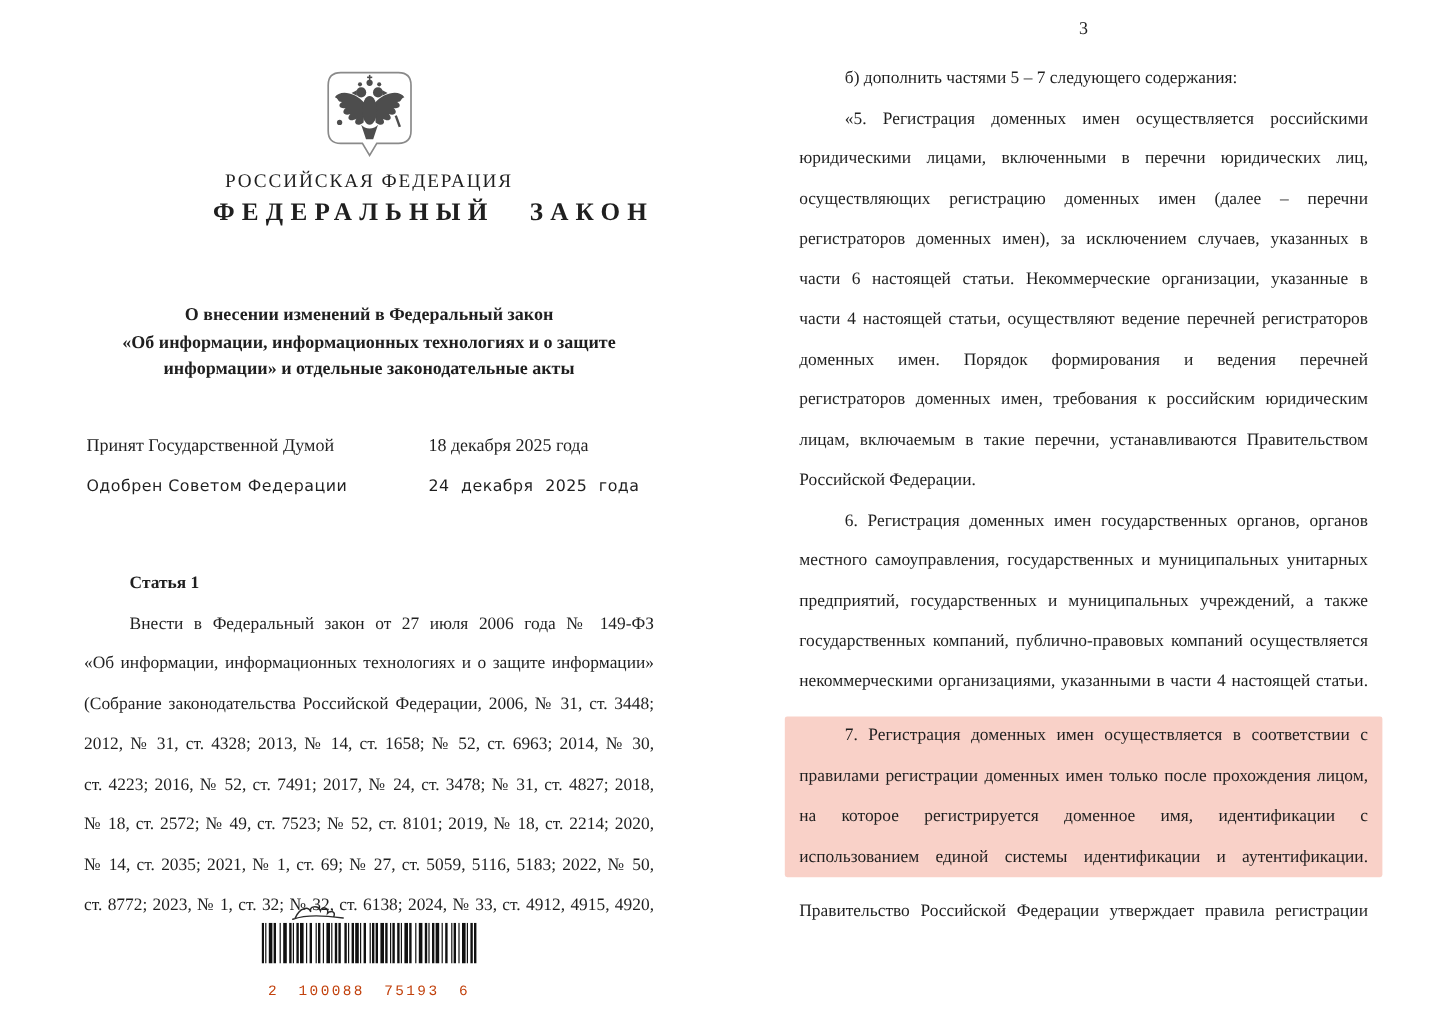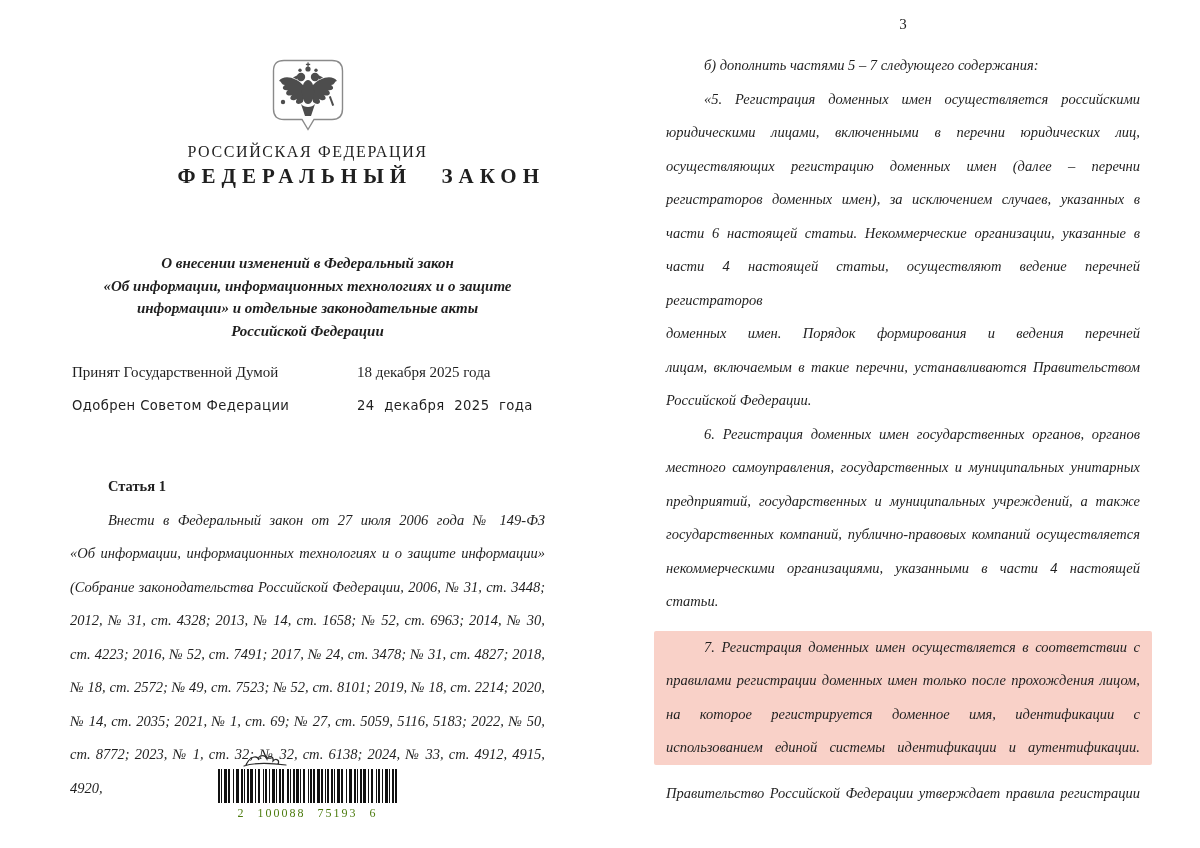--- a/index.html
+++ b/index.html
@@ -24,31 +24,31 @@
   .dlabel  { position:absolute; left:2px; top:0; white-space:nowrap; }
   .dval    { position:absolute; left:287px; top:0; white-space:nowrap; }
   .typed   { font-family:"DejaVu Sans","Liberation Sans",sans-serif; font-size:13.2px;
              letter-spacing:0.4px; }
   .typed .dval { word-spacing:5px; }
 
   .flow { font-size:14.5px; line-height:33.5px; }
   .left-flow  { position:absolute; top:470px; width:100%; }
   .article-heading { font-weight:bold; text-indent:38px; }
 
-  .tline { text-align:justify; text-align-last:justify;font-style:italic; }
+  .tline { text-align:justify; text-align-last:justify; }
   .tline.last-left { text-align-last:left; }
   .indent-first .tline:first-child { text-indent:38px; }
 
   .barcode-wrap { position:absolute; top:754px; left:50%; transform:translateX(-50%);
                   width:200px; text-align:center; }
   .squiggle { display:block; margin:0 0 0 34px; }
   .bars { display:block; margin:0 auto; }
-  .barcode-digits { font-family:Liberation Serif, serif;
-                    font-size:12px; letter-spacing:2px; word-spacing:7px; color:#4d7c0f;
-                    margin-top:3px; }
+  .barcode-digits { font-family:Liberation Mono, monospace;
+                    font-size:12px; letter-spacing:2px; word-spacing:7px; color:#c2410c;
+                    margin-top:16px; }
 
   
   .right-page { position:absolute; left:666px; top:0; width:474px; height:848px; }
   .pagenum { position:absolute; top:16px; width:100%; text-align:center; font-size:15px; }
   .right-flow { position:absolute; top:49px; width:100%; }
 
   .hl { background:var(--hl); margin:12px -12px; padding:0 12px; border-radius:2px; }
 </style>
 </head>
 <body>
@@ -81,21 +81,20 @@
     </div>
 
     <div class="country">РОССИЙСКАЯ ФЕДЕРАЦИЯ</div>
 
     <div class="doctype">ФЕДЕРАЛЬНЫЙ ЗАКОН</div>
 
     <div class="title center-lines">
         <div class="tline">О внесении изменений в Федеральный закон</div>
         <div class="tline">«Об информации, информационных технологиях и о защите</div>
         <div class="tline">информации» и отдельные законодательные акты</div>
-        <div class="tline">Российской Федерации</div>
       </div>
 
     <div class="dates">
       <div class="daterow">
         <span class="dlabel">Принят Государственной Думой</span>
         <span class="dval">18 декабря 2025 года</span>
       </div>
       <div class="daterow typed">
         <span class="dlabel">Одобрен Советом Федерации</span>
         <span class="dval">24 декабря 2025 года</span>
@@ -137,20 +136,21 @@
         </div>
 
       <div class="para indent-first">
           <div class="tline">«5. Регистрация доменных имен осуществляется российскими</div>
           <div class="tline">юридическими лицами, включенными в перечни юридических лиц,</div>
           <div class="tline">осуществляющих регистрацию доменных имен (далее – перечни</div>
           <div class="tline">регистраторов доменных имен), за исключением случаев, указанных в</div>
           <div class="tline">части 6 настоящей статьи. Некоммерческие организации, указанные в</div>
           <div class="tline">части 4 настоящей статьи, осуществляют ведение перечней регистраторов</div>
           <div class="tline">доменных имен. Порядок формирования и ведения перечней</div>
+          <div class="tline">регистраторов доменных имен, требования к российским юридическим</div>
           <div class="tline">лицам, включаемым в такие перечни, устанавливаются Правительством</div>
           <div class="tline last-left">Российской Федерации.</div>
         </div>
 
       <div class="para indent-first">
           <div class="tline">6. Регистрация доменных имен государственных органов, органов</div>
           <div class="tline">местного самоуправления, государственных и муниципальных унитарных</div>
           <div class="tline">предприятий, государственных и муниципальных учреждений, а также</div>
           <div class="tline">государственных компаний, публично-правовых компаний осуществляется</div>
           <div class="tline">некоммерческими организациями, указанными в части 4 настоящей статьи.</div>

